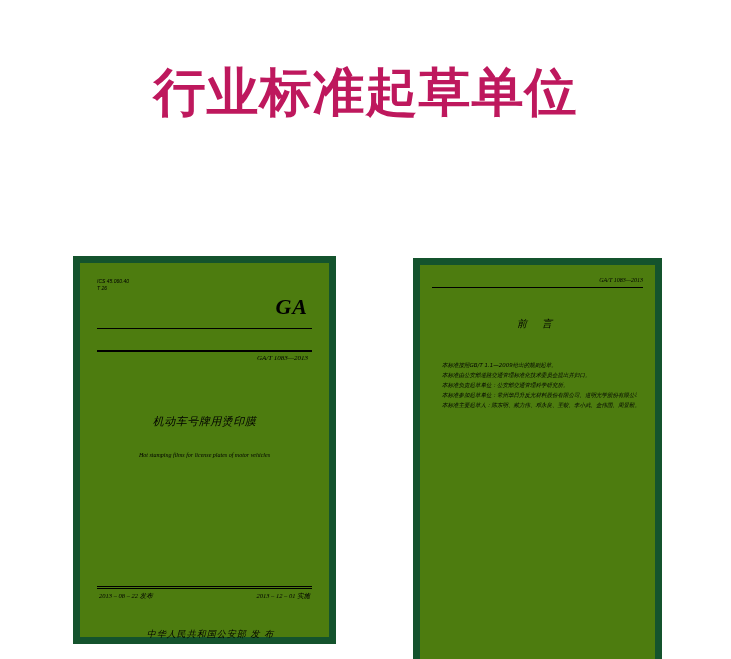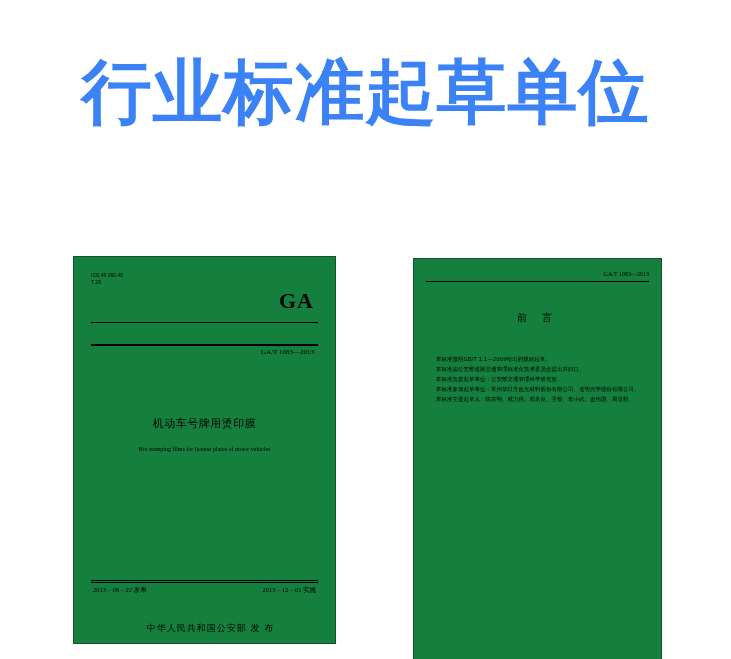--- a/index.html
+++ b/index.html
@@ -32,44 +32,45 @@
   .headline-1 {
     color: #e60012;
     font-size: 49px;
     line-height: 62px;
     font-weight: normal;
     letter-spacing: 1px;
     white-space: nowrap;
     font-family: "DejaVu Sans", "Liberation Sans", sans-serif;
   }
   .headline-2 {
-    color: #3b82f6;
-    font-size: 70px;
+    color: #be185d;
+    font-size: 52px;
     line-height: 80px;
     font-weight: bold;
     letter-spacing: 1px;
     white-space: nowrap;
     margin-top: 18px;
     font-family: "DejaVu Sans", "Liberation Sans", sans-serif;
   }
 
   
   .docs {
     position: absolute;
     top: 256px;
     left: 0;
     width: 731px;
     height: 395px;
   }
 
   .doc {
     position: absolute;
-    background: #15803d;
-    border: 1px solid #14532d;
+    background: #4d7c0f;
+    border: 7px solid #14532d;
     box-sizing: border-box;
+    font-style: italic;
   }
   .doc-cover {
     left: 73px;
     top: 0px;
     width: 263px;
     height: 388px;
   }
   .doc-foreword {
     left: 413px;
     top: 2px;
@@ -134,21 +135,21 @@
     right: 14px;
     top: 84px;
     font-size: 7px;
     color: #000;
     font-family: "Liberation Serif", serif;
   }
   .cover-title-cn {
     position: absolute;
     left: 0;
     right: 0;
-    top: 152px;
+    top: 144px;
     text-align: center;
     font-size: 11px;
     letter-spacing: 0.5px;
     color: #000;
   }
   .cover-title-en {
     position: absolute;
     left: 0;
     right: 0;
     top: 182px;

